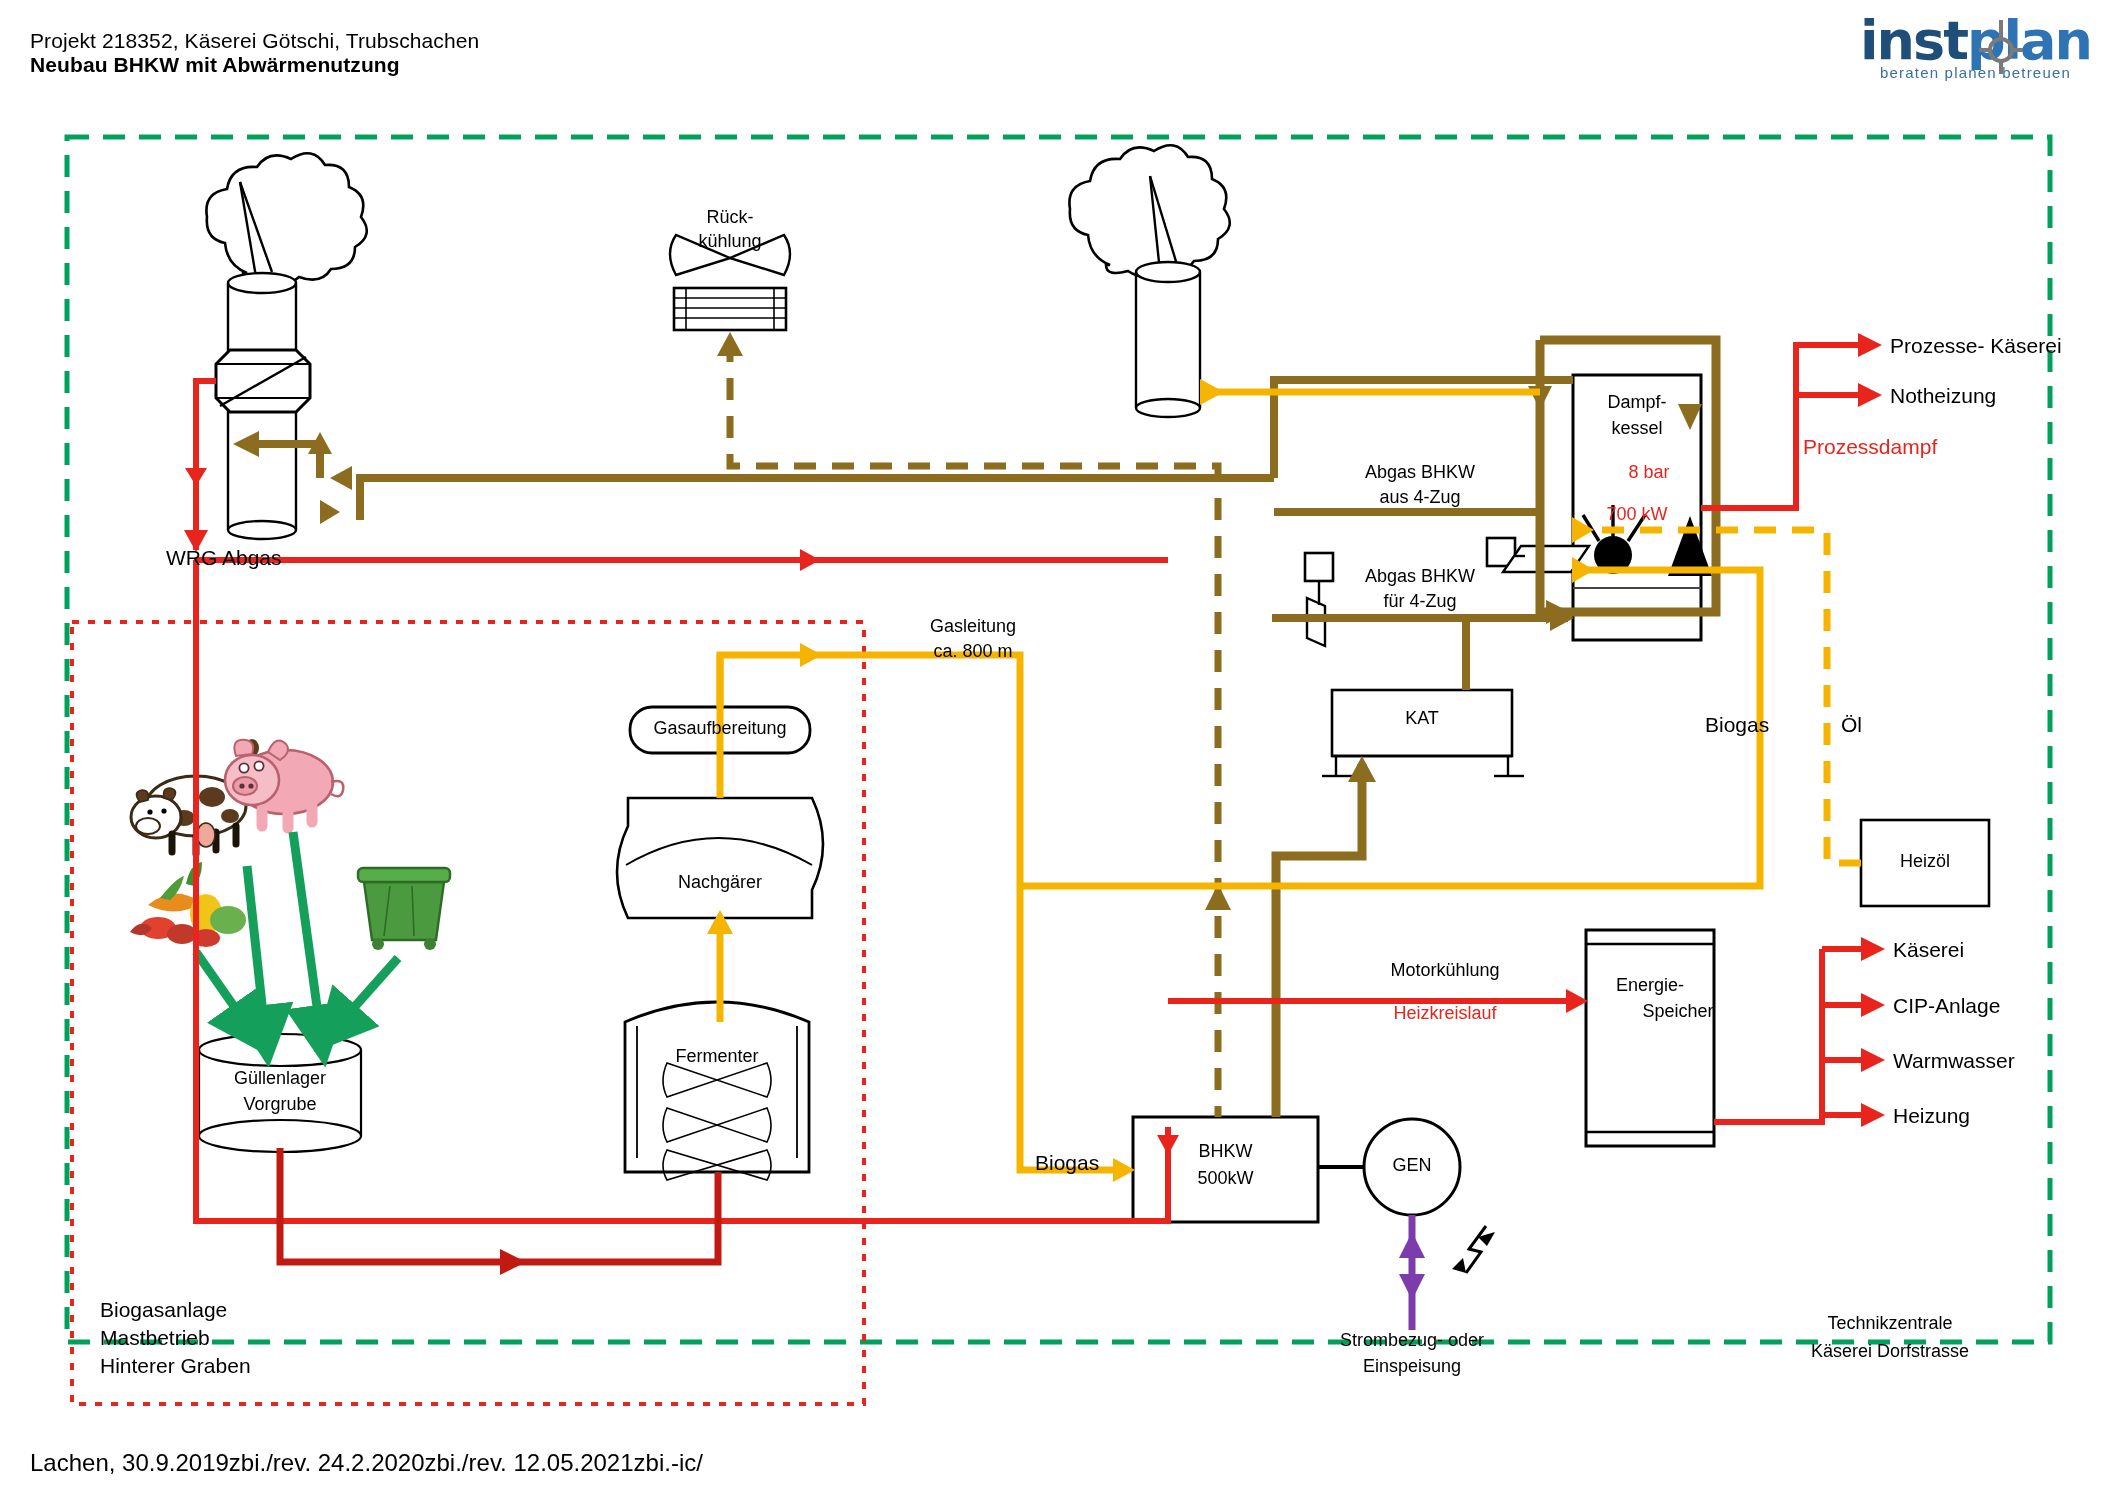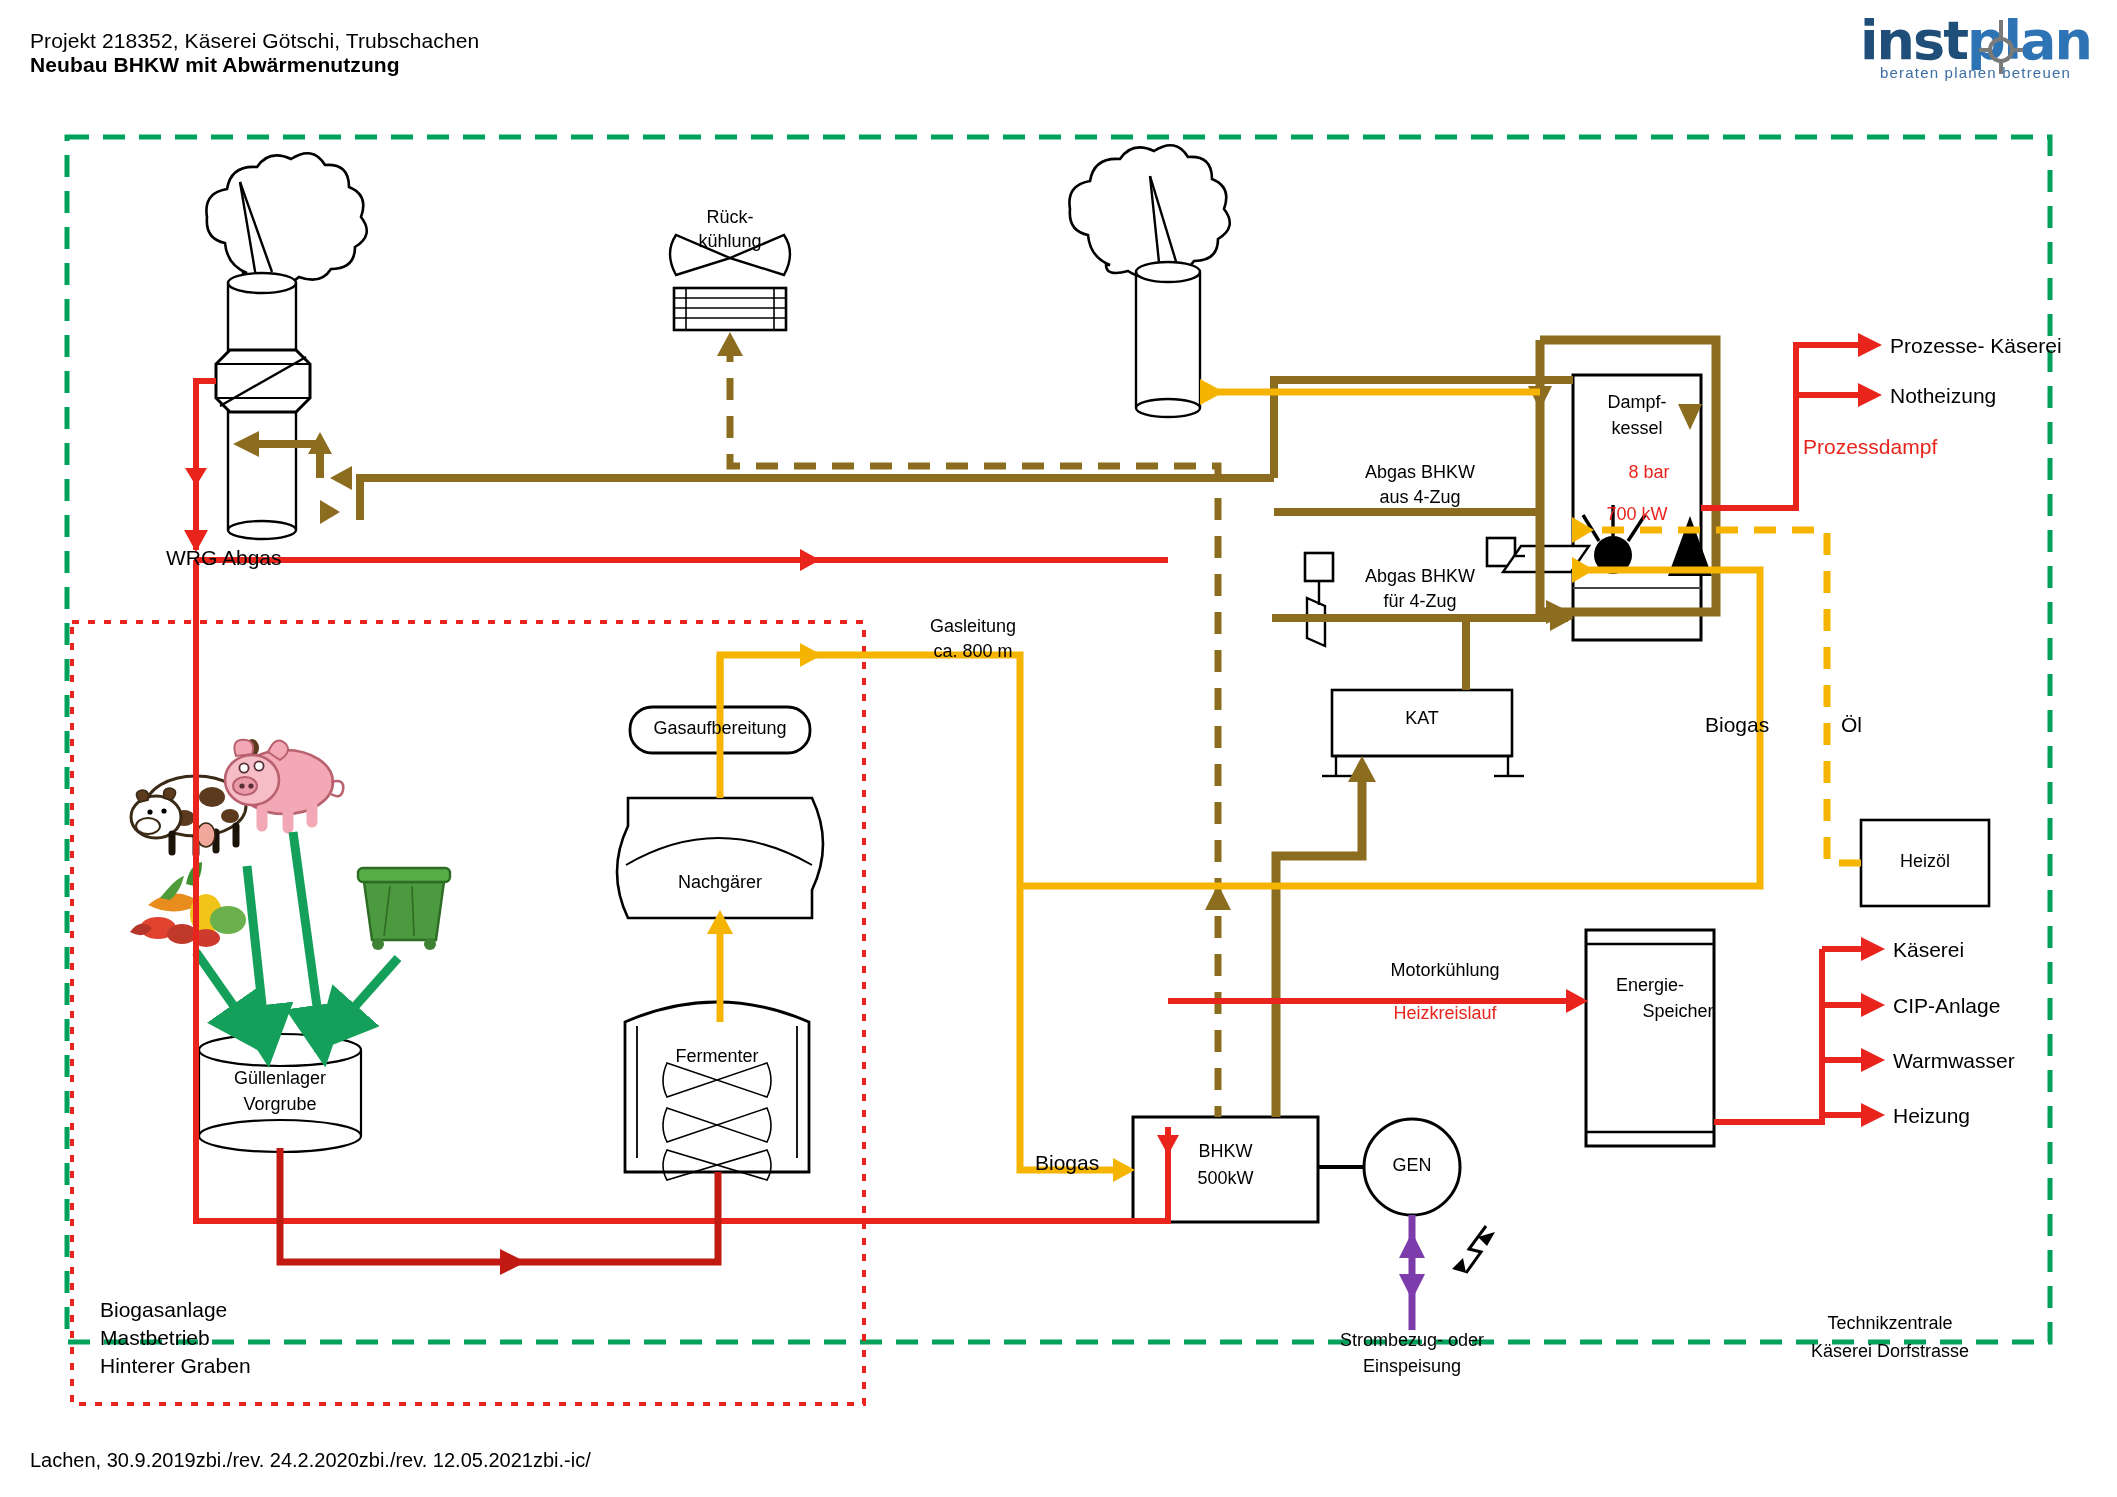--- a/index.html
+++ b/index.html
@@ -6,21 +6,21 @@
   body{width:2117px;height:1497px;position:relative;
        font-family:"Liberation Sans", sans-serif;color:#000;}
   .stage{position:absolute;left:0;top:0;width:2117px;height:1497px;overflow:hidden;}
   svg.layer{position:absolute;left:0;top:0;width:2117px;height:1497px;}
   .txt{position:absolute;white-space:pre;line-height:1.22;}
   .hdr-sub{font-size:21px;letter-spacing:.1px;}
   .hdr-main{font-size:21px;font-weight:bold;letter-spacing:.1px;}
   .lbl{font-size:21px;}
   .lbl-c{font-size:18px;text-align:center;}
   .red{color:#e8241c;}
-  .footer{font-size:20px;}
+  .footer{font-size:24px;}
   .logo{position:absolute;right:26px;top:14px;text-align:center;}
   .logo-main{font-size:54px;font-weight:bold;font-family:"DejaVu Sans",sans-serif;
              letter-spacing:-2px;line-height:1;}
   .logo-ins{color:#1f4e79;}
   .logo-ta{color:#2e74b5;}
   .logo-tag{font-size:15px;color:#3a6ea5;letter-spacing:1.2px;margin-top:-4px;}
   .logo-cross{position:absolute;left:118px;top:2px;width:46px;height:60px;}
 </style>
 </head>
 <body>

